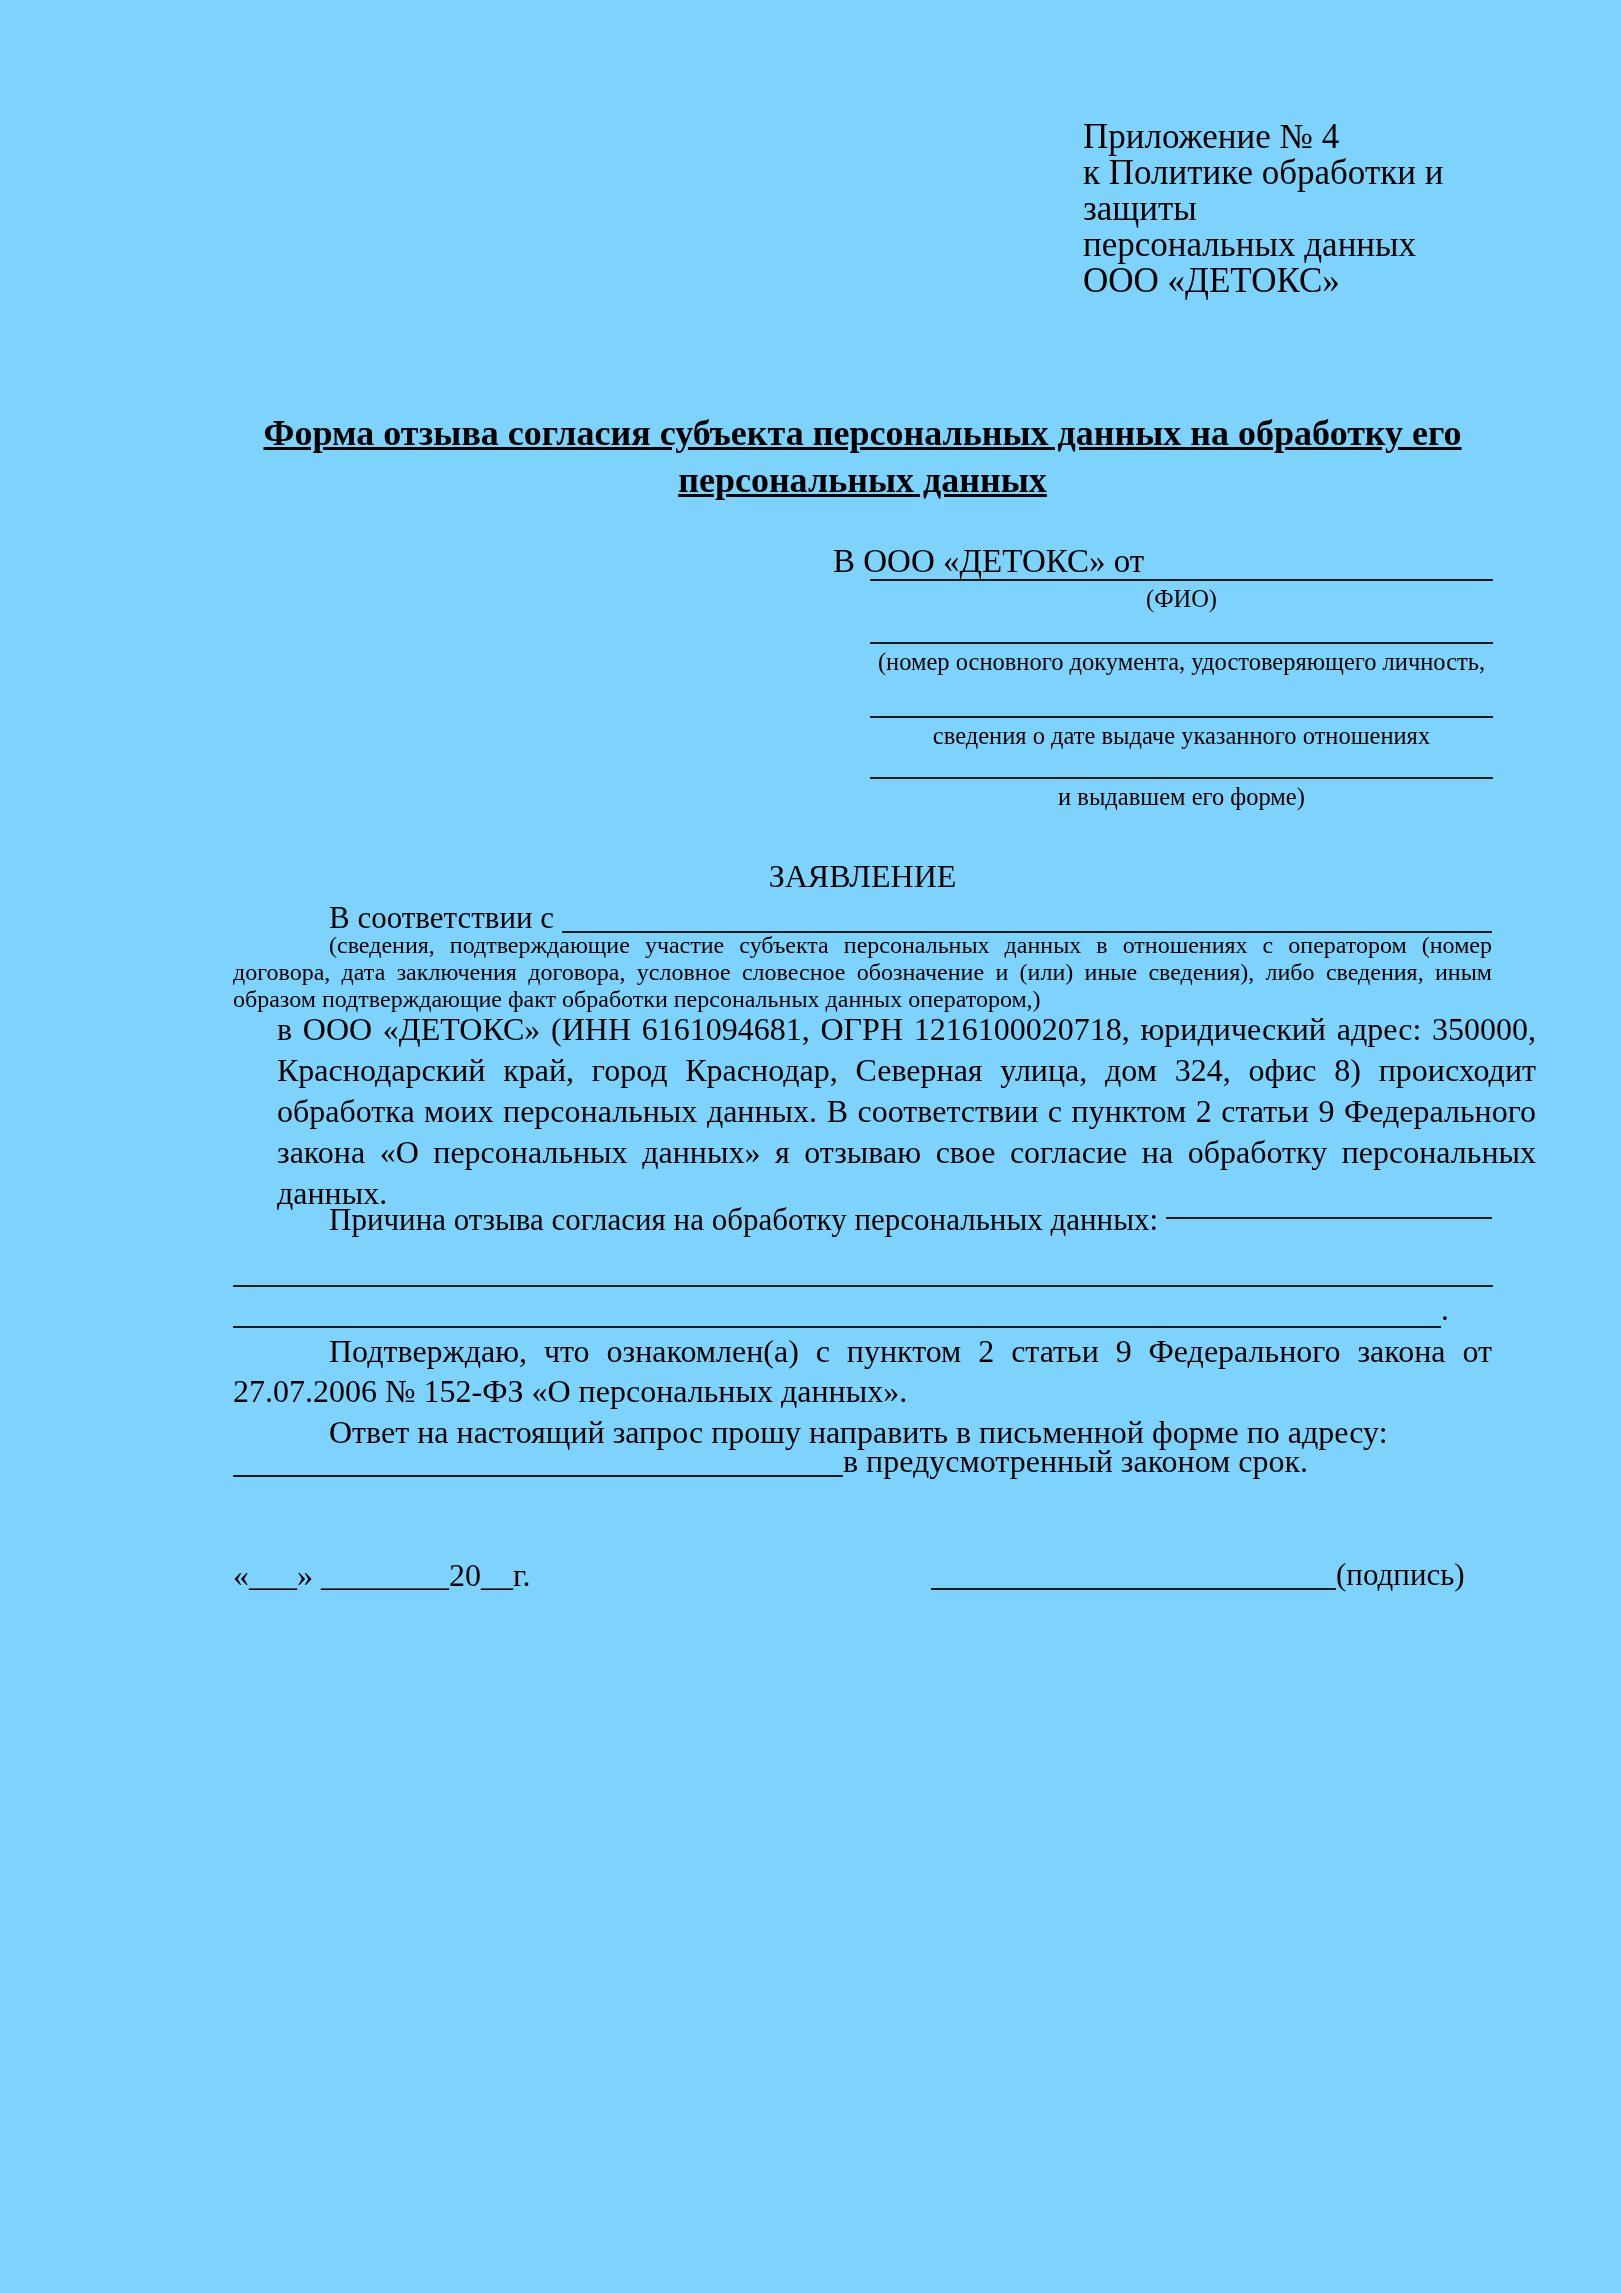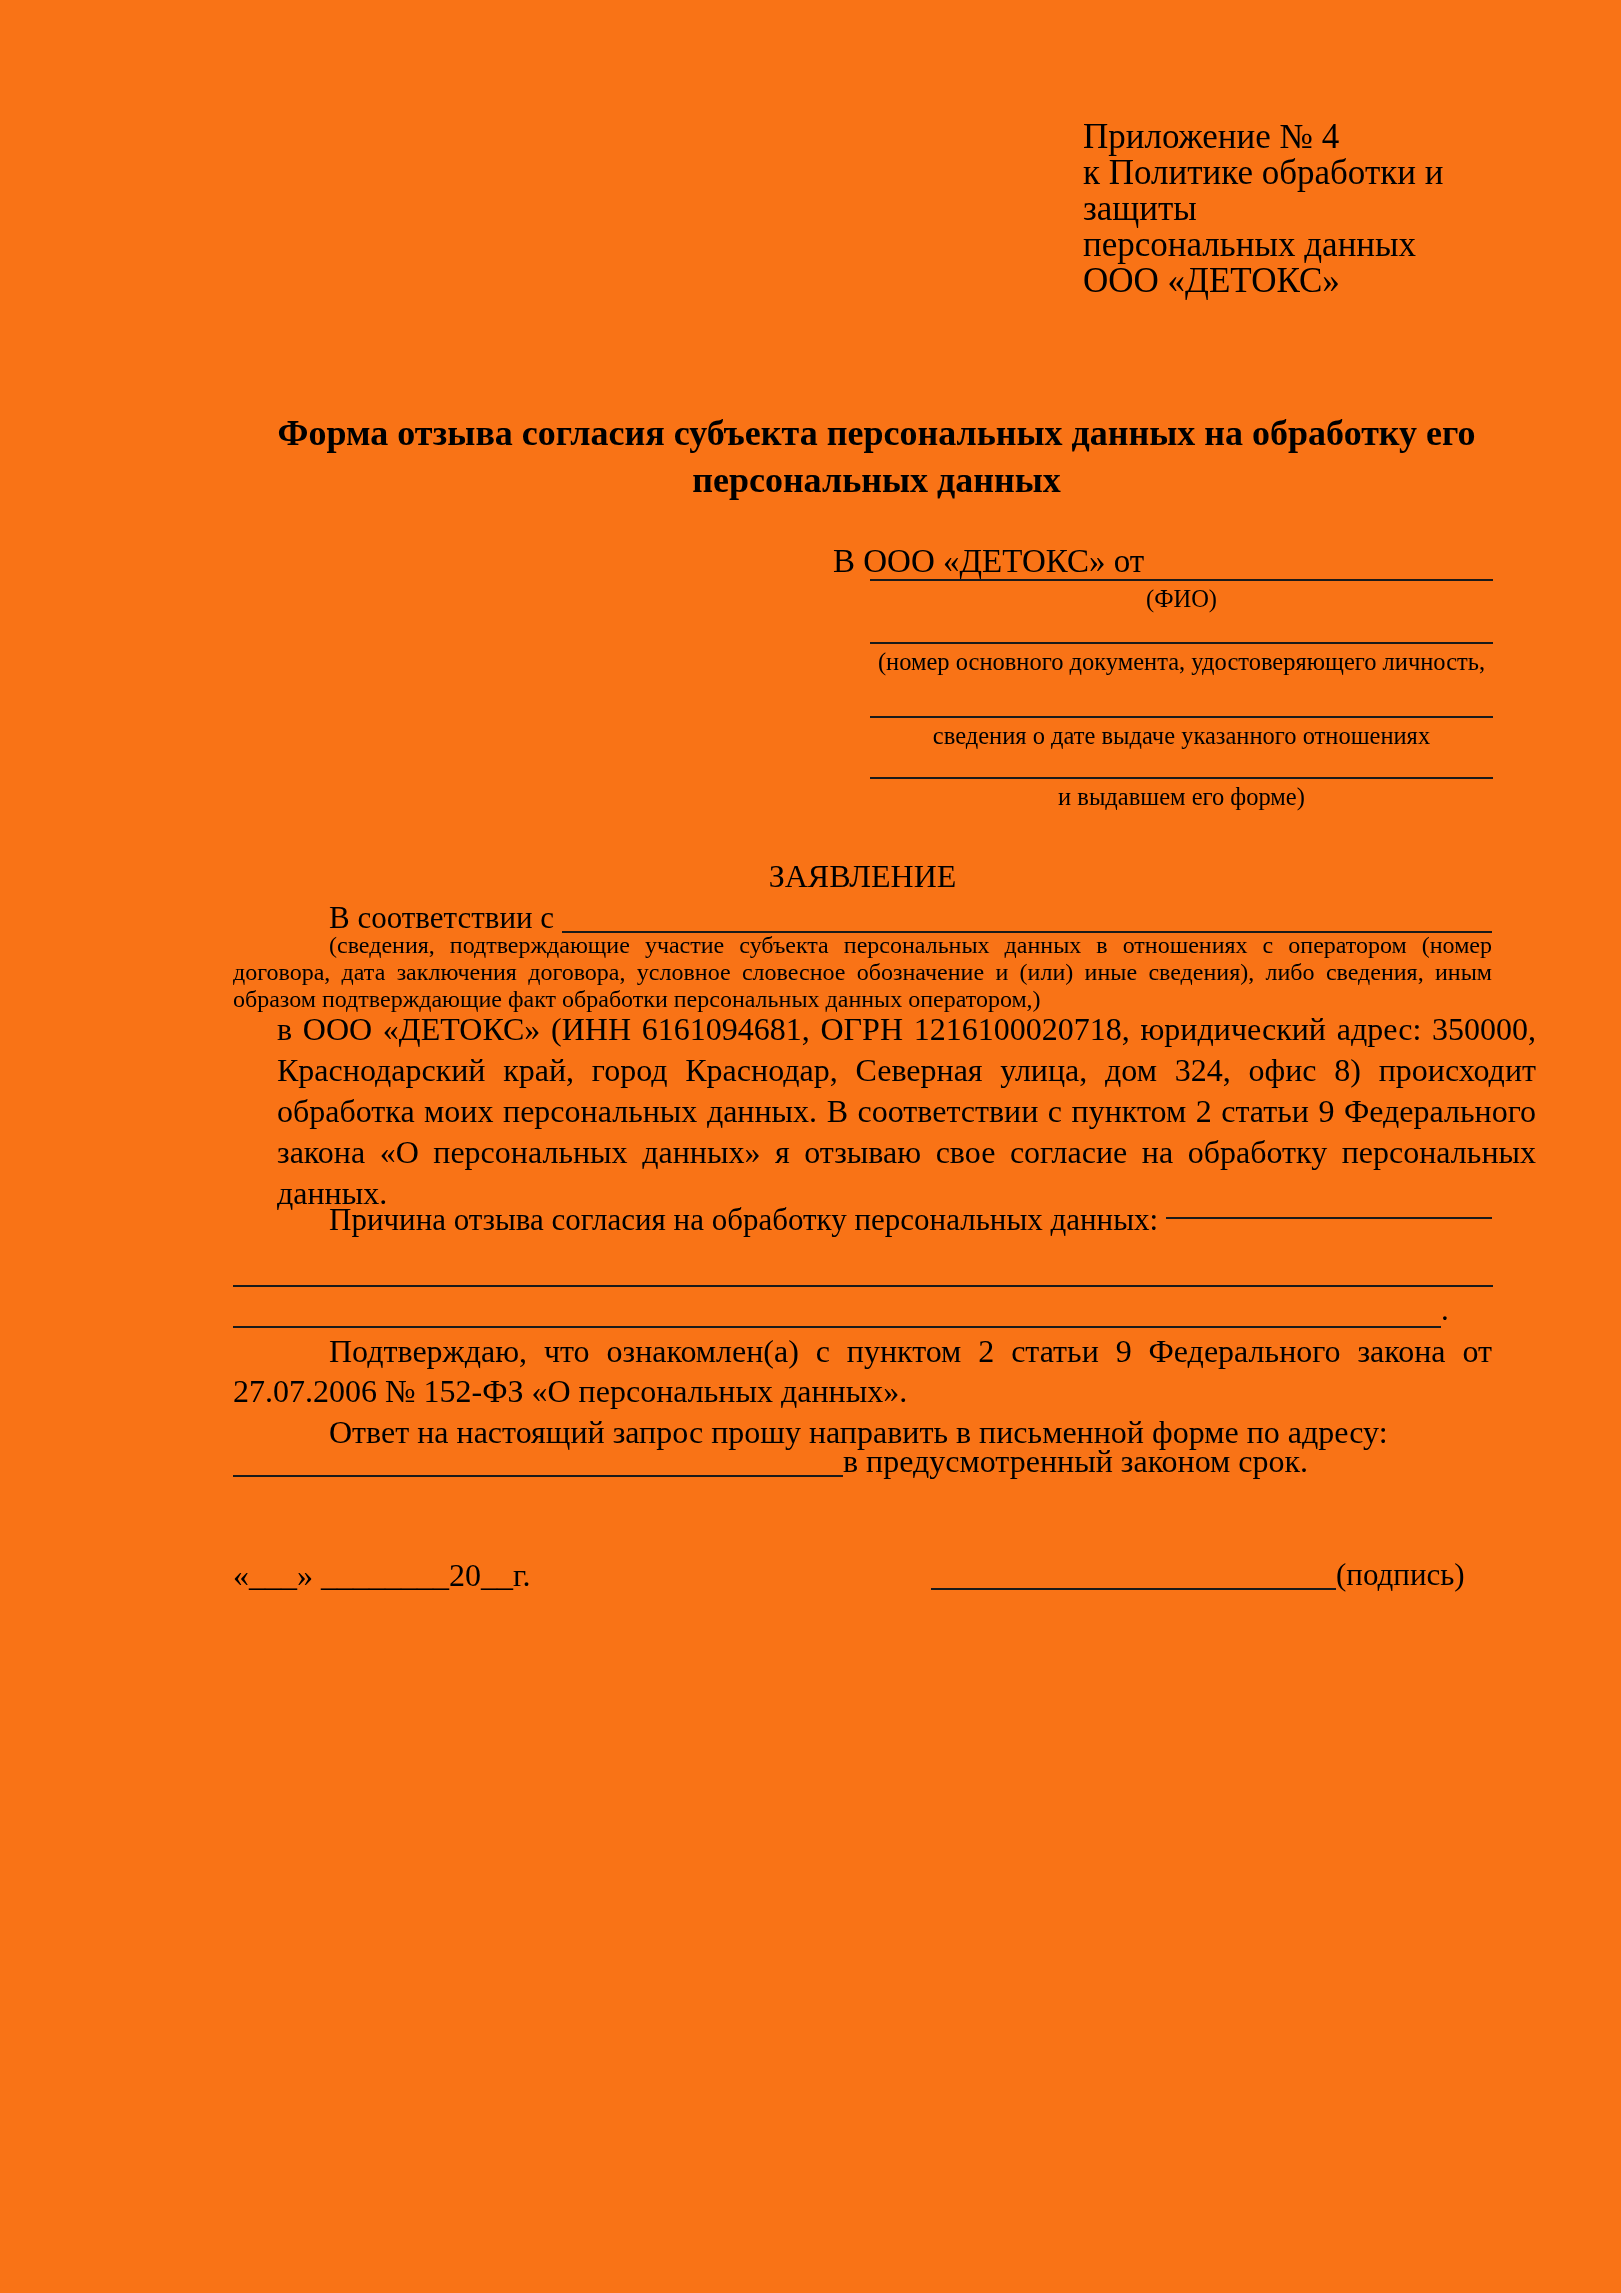--- a/index.html
+++ b/index.html
@@ -1,32 +1,32 @@
 <!DOCTYPE html>
 <html><head>
 <meta charset="utf-8">
 <style>
   html,body{margin:0;padding:0;background:#ffffff;}
   .page{
     position:relative;
     width:1621px;height:2294px;
-    background:#f97316;
+    background:#7dd3fc;
     font-family:"Liberation Serif","DejaVu Serif",serif;
     color:#000;
     overflow:hidden;
   }
   
   .appendix{
     position:absolute;left:1083px;top:119px;width:470px;
     font-size:35px;line-height:36px;
   }
   
   .doc-title{
-    position:absolute;left:247px;top:410px;width:1259px;
-    text-align:center;font-weight:bold;font-size:36px;line-height:47px;
+    position:absolute;left:233px;top:410px;width:1259px;
+    text-align:center;font-weight:bold;font-size:36px;line-height:47px;text-decoration:underline;
   }
   
   .recipient-to{
     position:absolute;left:833px;top:542px;font-size:33px;line-height:39px;white-space:nowrap;
   }
   .ufield-line{
     position:absolute;left:870px;width:623px;height:0;
     border-top:2px solid #1a1a1a;
   }
   .ufield-caption{

